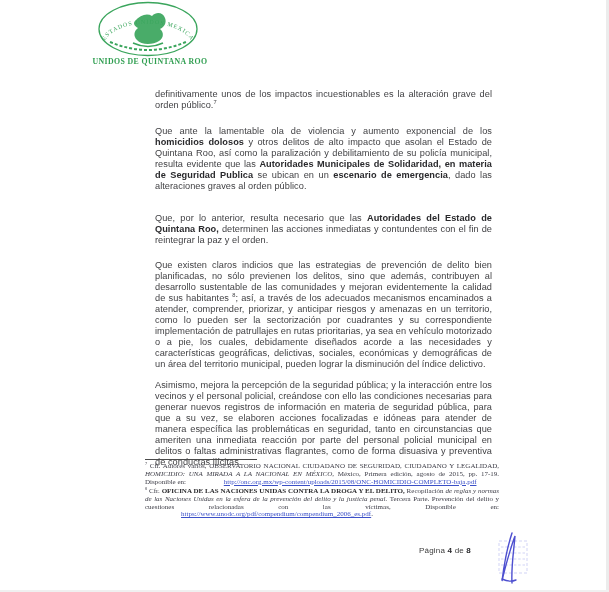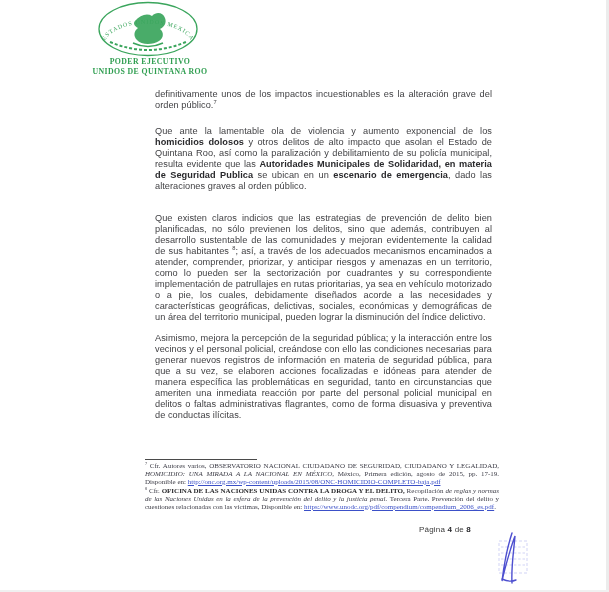--- a/index.html
+++ b/index.html
@@ -22,58 +22,58 @@
     position:absolute; left:155px; top:89px; width:337px;
     font-size:9.2px; line-height:11px; text-align:justify;
     color:#3f3f42; letter-spacing:0.05px;
   }
   .para { margin:0; }
   .mb15 { margin-bottom:15px; } .mb7 { margin-bottom:21px; }
   .mb14 { margin-bottom:14px; } .mb10 { margin-bottom:10px; }
 
   .b { font-weight:bold; color:#2a2a2d; }
   .i { font-style:italic; }
-  .lnk { color:#3b50c8; text-decoration:underline; }
+  .lnk { color:#3b50c8; text-decoration:underline;margin-left:36px; }
   sup { font-size:0.62em; line-height:0; vertical-align:super; }
 
   .fnrule { position:absolute; left:145px; top:459px; width:112px; border-top:1.2px solid #4a4a4a; }
   .fnblock {
     position:absolute; left:145px; top:463px; width:354px;
     font-family:"Liberation Serif", serif; font-size:7px; line-height:7.9px;
     text-align:justify; color:#3c3c46;
   }
   .fn { margin:0 0 1px 0; }
 
-  .pagenum { position:absolute; left:419px; top:525px; font-size:8px; color:#3a3a3a; letter-spacing:0.2px; }
+  .pagenum { position:absolute; left:419px; top:546px; font-size:8px; color:#3a3a3a; letter-spacing:0.2px; }
   .sig { position:absolute; left:487px; top:527px; }
 </style>
 </head>
 <body>
 
 <div class="page">
 
   <svg class="seal" width="102" height="56" viewBox="0 0 102 56">
     <ellipse cx="51" cy="28" rx="49" ry="26.5" fill="none" stroke="#3aa55c" stroke-width="1.3"></ellipse>
     <path id="sealarc" d="M 8,40 A 44,22 0 0 1 94,40" fill="none"></path>
     <text font-size="6" font-family="Liberation Serif, serif" fill="#3aa55c" letter-spacing="1">
       <textPath href="#sealarc">ESTADOS UNIDOS MEXICANOS</textPath>
     </text>
     <path d="M 13,41 Q 51,57 89,41" fill="none" stroke="#3aa55c" stroke-width="2" stroke-dasharray="3 2"></path>
     <path d="M38,20 C43,14 50,12 55,15 C60,10 66,12 68,17 C70,22 67,26 63,28 C67,31 67,37 62,40 C56,44 44,44 40,39 C36,35 37,30 41,27 C37,25 36,22 38,20 Z" fill="#3aa55c" opacity="0.92"></path>
     <path d="M36,42 Q51,49 66,42" stroke="#3aa55c" stroke-width="1.5" fill="none"></path>
   </svg>
 
   <div class="hdr">
-    <div>PODER EJECUTIVO</div>
     <div>UNIDOS DE QUINTANA ROO</div>
   </div>
 
   <div class="bodytext">
     <p class="para mb15"><span>definitivamente unos de los impactos incuestionables es la alteración grave del orden público.</span><sup>7</sup></p>
     <p class="para mb7"><span>Que ante la lamentable ola de violencia y aumento exponencial de los </span><span class="b">homicidios dolosos</span><span> y otros delitos de alto impacto que asolan el Estado de Quintana Roo, así como la paralización y debilitamiento de su policía municipal, resulta evidente que las </span><span class="b">Autoridades Municipales de Solidaridad, en materia de Seguridad Publica</span><span> se ubican en un </span><span class="b">escenario de emergencia</span><span>, dado las alteraciones graves al orden público.</span></p>
+    <p class="para mb14"><span>Que, por lo anterior, resulta necesario que las </span><span class="b">Autoridades del Estado de Quintana Roo,</span><span> determinen las acciones inmediatas y contundentes con el fin de reintegrar la paz y el orden.</span></p>
     <p class="para mb10"><span>Que existen claros indicios que las estrategias de prevención de delito bien planificadas, no sólo previenen los delitos, sino que además, contribuyen al desarrollo sustentable de las comunidades y mejoran evidentemente la calidad de sus habitantes </span><sup>8</sup><span>; así, a través de los adecuados mecanismos encaminados a atender, comprender, priorizar, y anticipar riesgos y amenazas en un territorio, como lo pueden ser la sectorización por cuadrantes y su correspondiente implementación de patrullajes en rutas prioritarias, ya sea en vehículo motorizado o a pie, los cuales, debidamente diseñados acorde a las necesidades y características geográficas, delictivas, sociales, económicas y demográficas de un área del territorio municipal, pueden lograr la disminución del índice delictivo.</span></p>
     <p class="para"><span>Asimismo, mejora la percepción de la seguridad pública; y la interacción entre los vecinos y el personal policial, creándose con ello las condiciones necesarias para generar nuevos registros de información en materia de seguridad pública, para que a su vez, se elaboren acciones focalizadas e idóneas para atender de manera específica las problemáticas en seguridad, tanto en circunstancias que ameriten una inmediata reacción por parte del personal policial municipal en delitos o faltas administrativas flagrantes, como de forma disuasiva y preventiva de conductas ilícitas.</span></p>
   </div>
 
   <div class="fnrule"></div>
   <div class="fnblock">
     <p class="fn"><sup>7</sup><span> Cfr. Autores varios, OBSERVATORIO NACIONAL CIUDADANO DE SEGURIDAD, CIUDADANO Y LEGALIDAD, </span><span class="i">HOMICIDIO: UNA MIRADA A LA NACIONAL EN MÉXICO</span><span>, México, Primera edición, agosto de 2015, pp. 17-19. Disponible en: </span><span class="lnk">http://onc.org.mx/wp-content/uploads/2015/08/ONC-HOMICIDIO-COMPLETO-baja.pdf</span></p>
     <p class="fn"><sup>8</sup><span> Cfr. </span><span class="b">OFICINA DE LAS NACIONES UNIDAS CONTRA LA DROGA Y EL DELITO,</span><span> Recopilación </span><span class="i">de reglas y normas de las Naciones Unidas en la esfera de la prevención del delito y la justicia penal.</span><span> Tercera Parte. Prevención del delito y cuestiones relacionadas con las víctimas, Disponible en: </span><span class="lnk">https://www.unodc.org/pdf/compendium/compendium_2006_es.pdf</span><span>.</span></p>
   </div>
 

